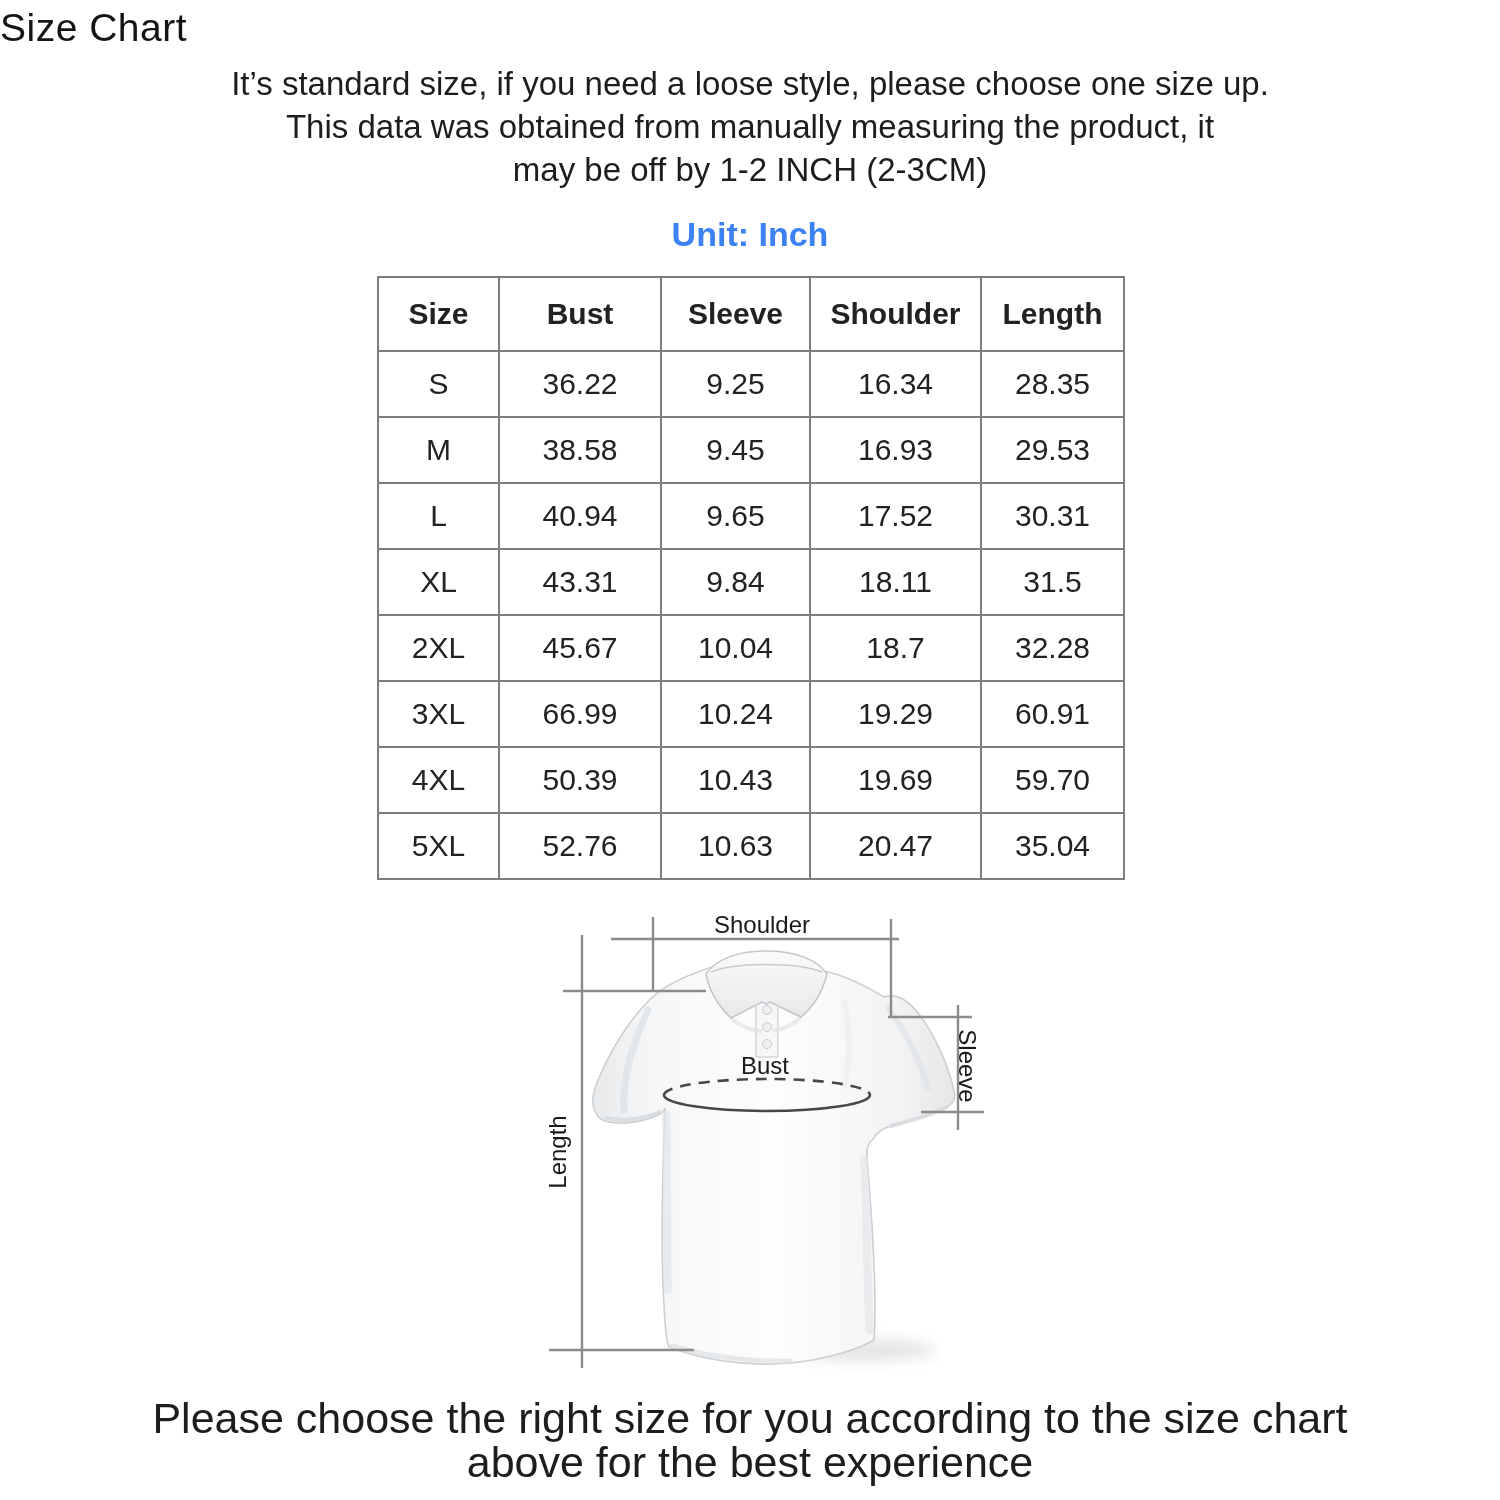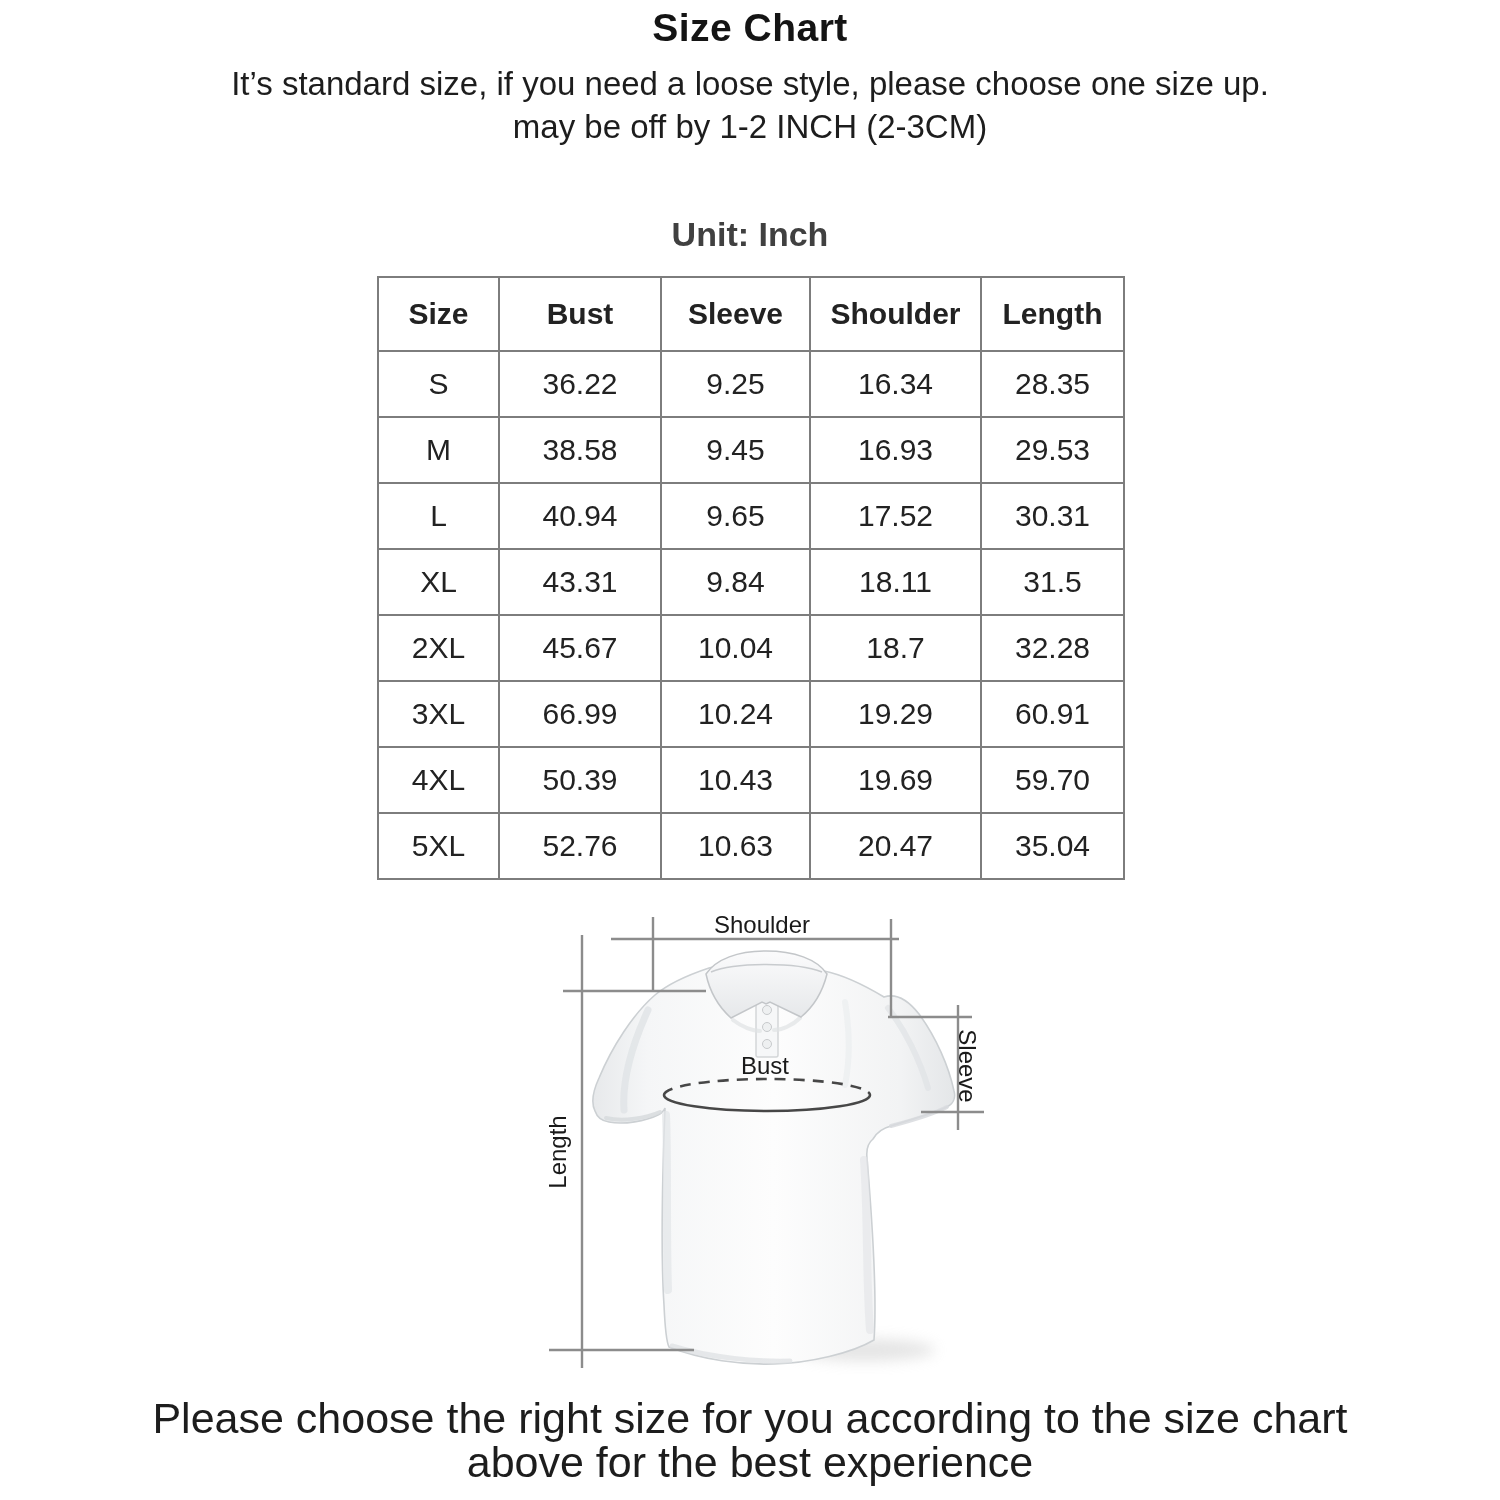--- a/index.html
+++ b/index.html
@@ -7,30 +7,30 @@
     --table_border:#7d7d7d;
     --measure_line:#8c8c8c;
     --bust_line:#474747;
   }
   html,body{margin:0;padding:0;background:#ffffff;}
   .canvas{
     position:relative;width:1500px;height:1500px;background:#ffffff;
     font-family:"Liberation Sans",sans-serif;color:var(--text);
   }
   .page-title{
-    position:absolute;top:6px;left:0;right:0;text-align:center;
-    font-size:39px;font-weight:700;color:#141414;letter-spacing:.5px;
+    position:absolute;top:6px;left:0;right:0;text-align:left;
+    font-size:39px;font-weight:400;color:#141414;letter-spacing:.5px;
   }
   .intro{
     position:absolute;top:62px;left:0;right:0;text-align:center;
     font-size:33px;line-height:43px;color:var(--text);
   }
   .unit-label{
     position:absolute;top:215px;left:0;right:0;text-align:center;
-    font-size:34px;font-weight:700;color:#404040;
+    font-size:34px;font-weight:700;color:#3b82f6;
   }
   table.size-table{
     position:absolute;left:377px;top:276px;width:746px;
     border-collapse:collapse;table-layout:fixed;
     font-size:30px;color:#222222;text-align:center;
   }
   table.size-table th,table.size-table td{
     border:2px solid var(--table_border);
     padding:0;vertical-align:middle;background:#ffffff;margin-top:40px;
   }
@@ -50,20 +50,21 @@
 </style>
 </head>
 <body>
 
 <div class="canvas">
 
   <div class="page-title">Size Chart</div>
 
   <div class="intro">
     <div>It’s standard size, if you need a loose style, please choose one size up.</div>
+    <div>This data was obtained from manually measuring the product, it</div>
     <div>may be off by 1-2 INCH (2-3CM)</div>
   </div>
 
   <div class="unit-label">Unit: Inch</div>
 
   <table class="size-table">
     <colgroup>
       <col style="width:121px">
         <col style="width:162px">
         <col style="width:149px">

